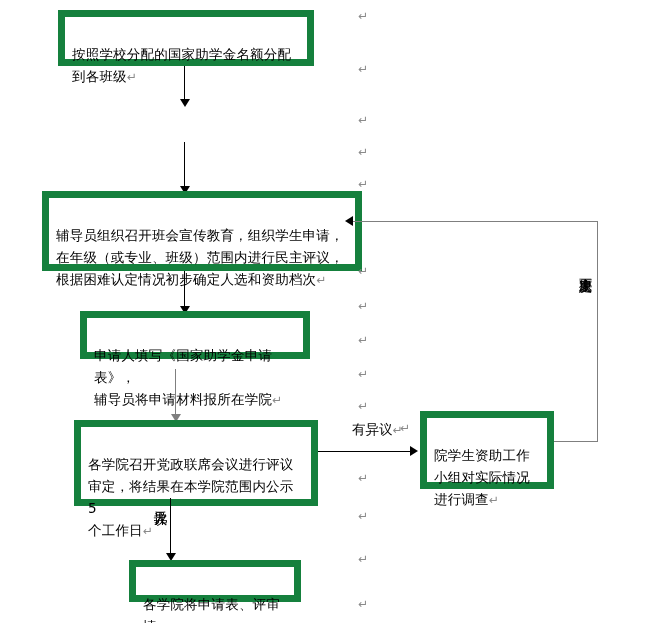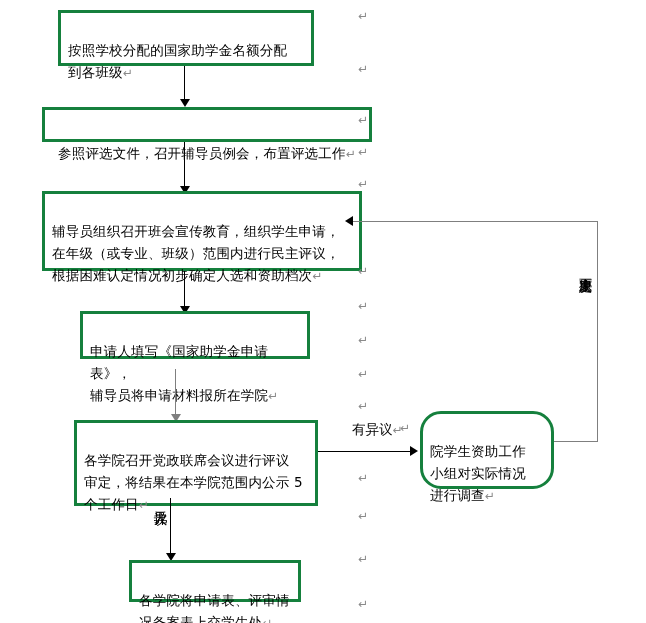--- a/index.html
+++ b/index.html
@@ -13,21 +13,21 @@
   #page {
     position: relative;
     width: 646px;
     height: 623px;
     background: #ffffff;
     overflow: hidden;
   }
   .node {
     position: absolute;
     box-sizing: border-box;
-    border: 3px solid #15803d;
+    border: 7px solid #15803d;
     background: #ffffff;
     font-size: 13.5px;
     line-height: 22px;
     color: #000000;
     padding: 4px 7px 3px 7px;
     letter-spacing: 0.2px;
     white-space: pre-line;
   }
   .node.center { text-align: center; }
   .connector {
@@ -93,23 +93,20 @@
 <div id="page">
 
   <div class="node" style="left:58px; top:10px; width:256px; height:56px;">
     <span>按照学校分配的国家助学金名额分配
 到各班级</span><span class="pilcrow inline">↵</span>
   </div>
 
   <div class="connector vline" style="left:184px; top:66px; height:36px;"></div>
   <div class="arrow-down" style="left:180px; top:99px;"></div>
 
-  <div class="node center" style="left:42px; top:107px; width:330px; height:35px; line-height:26px;">
-    <span>参照评选文件，召开辅导员例会，布置评选工作</span><span class="pilcrow inline">↵</span>
-  </div>
 
   <div class="connector vline" style="left:184px; top:142px; height:48px;"></div>
   <div class="arrow-down" style="left:180px; top:186px;"></div>
 
   <div class="node" style="left:42px; top:191px; width:320px; height:80px;">
     <span>辅导员组织召开班会宣传教育，组织学生申请，
 在年级（或专业、班级）范围内进行民主评议，
 根据困难认定情况初步确定人选和资助档次</span><span class="pilcrow inline">↵</span>
   </div>
 
@@ -127,21 +124,21 @@
   <div class="node" style="left:74px; top:420px; width:244px; height:86px;">
     <span>各学院召开党政联席会议进行评议
 审定，将结果在本学院范围内公示 5
 个工作日</span><span class="pilcrow inline">↵</span>
   </div>
 
   <div class="connector hline" style="left:318px; top:451px; width:94px;"></div>
   <div class="arrow-right" style="left:410px; top:446px;"></div>
   <div class="edge-label" style="left:352px; top:420px;"><span>有异议</span><span class="pilcrow inline">↵</span></div>
 
-  <div class="node" style="left:420px; top:411px; width:134px; height:78px;border-radius:21px;">
+  <div class="node" style="left:420px; top:411px; width:134px; height:78px;">
     <span>院学生资助工作
 小组对实际情况
 进行调查</span><span class="pilcrow inline">↵</span>
   </div>
 
   <div class="connector hline gray" style="left:554px; top:441px; width:44px;"></div>
   <div class="connector vline gray" style="left:597px; top:221px; height:221px;"></div>
   <div class="connector hline gray" style="left:352px; top:221px; width:246px;"></div>
   <div class="arrow-left" style="left:345px; top:216px;"></div>
   <div class="edge-label vertical" style="left:578px; top:268px;"><span>变更原决定</span></div>

